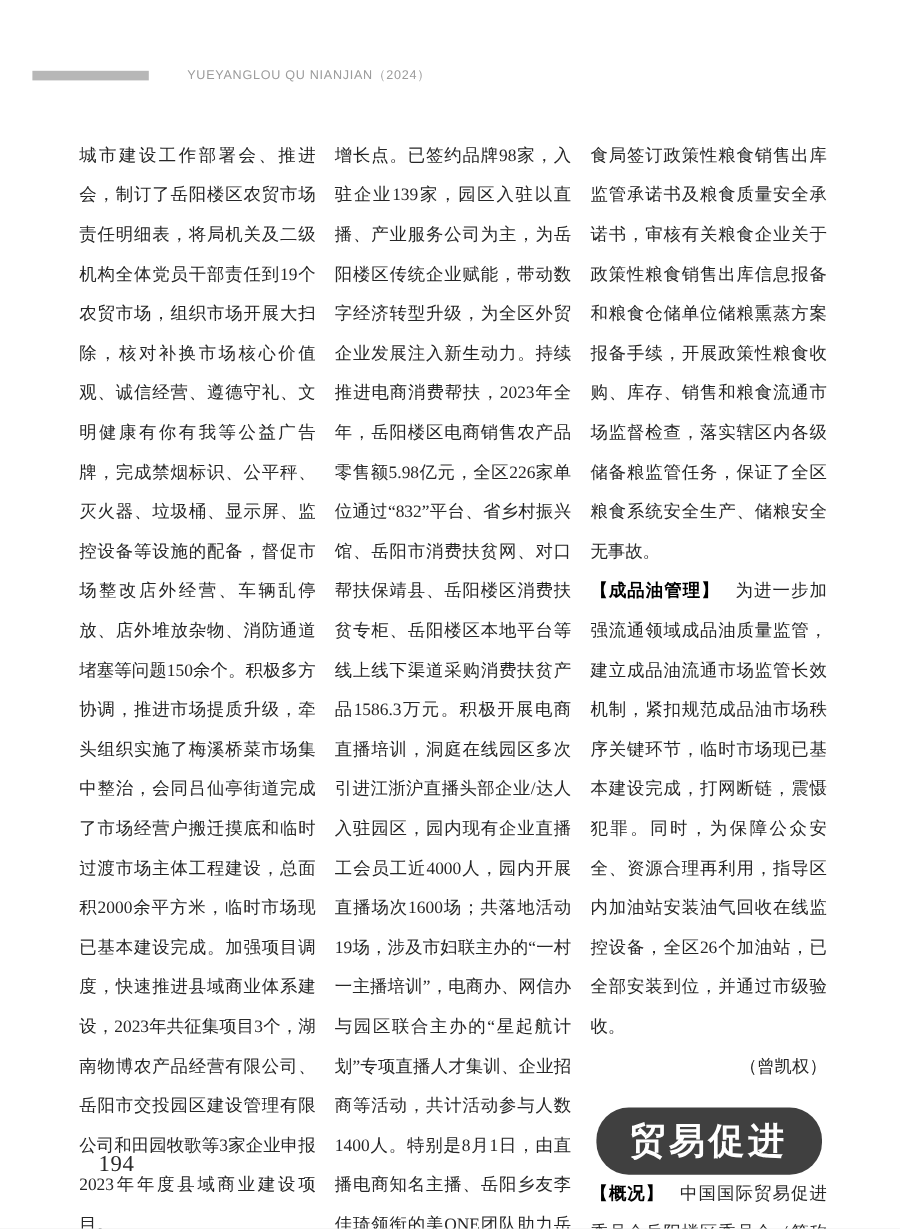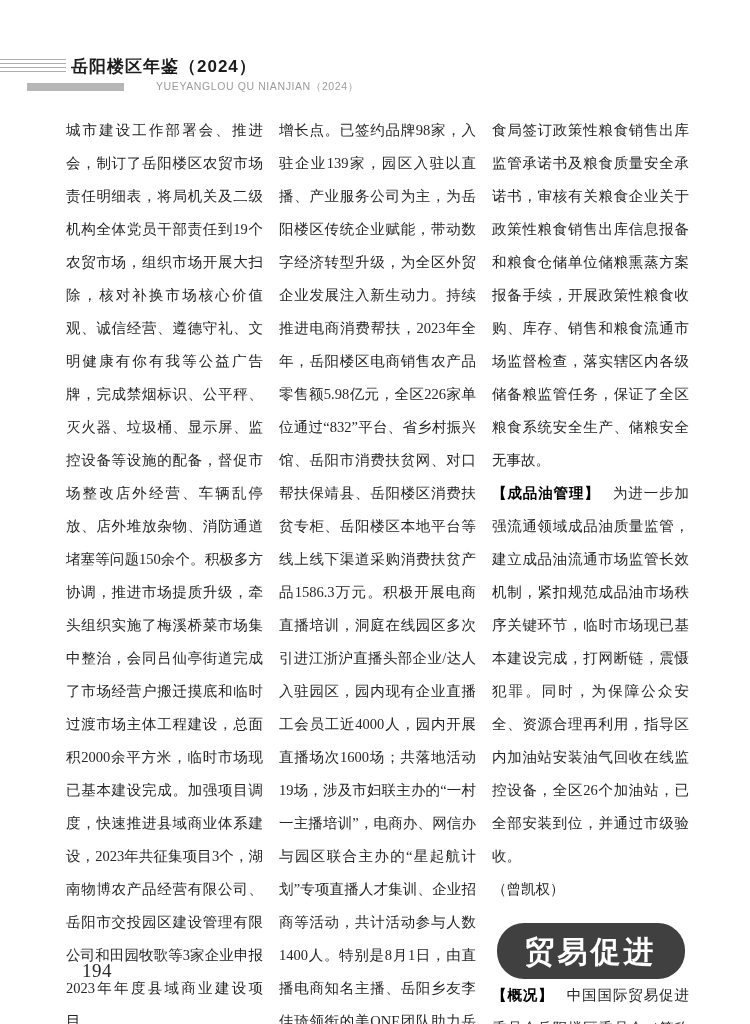--- a/index.html
+++ b/index.html
@@ -35,21 +35,21 @@
     position:absolute;top:114px;left:66px;
     display:flex;gap:16px;
   }
   .col{width:197px;font-size:14.5px;line-height:33px;text-align:justify;text-justify:inter-ideograph;}
   .col p{margin:0;}
   .entry{margin-top:23px;}
   .entry-head{
     font-family:"Liberation Sans","DejaVu Sans",sans-serif;
     font-weight:700;color:#000000;margin-right:0.9em;
   }
-  .signature{text-align:left;}
+  .signature{text-align:right;}
   
   .section-box{
     margin:17px auto 0 auto;
     width:188px;height:56px;
     background:#404040;border-radius:27px;
     display:flex;align-items:center;justify-content:center;
   }
   .section-box span{
     color:#ffffff;font-weight:700;font-size:30px;letter-spacing:3px;
     font-family:"Liberation Serif","DejaVu Serif",serif;
@@ -60,24 +60,20 @@
     position:absolute;left:82px;top:960px;
     font-size:19px;color:#2a2a2a;letter-spacing:0.5px;
   }
 </style>
 </head>
 <body>
 
 <div class="page">
 
   <div class="hdr">
-    <div class="hdr-row1">
-      <div class="stripes"></div>
-      <div class="hdr-title">岳阳楼区年鉴（2024）</div>
-    </div>
     <div class="hdr-row2">
       <div class="hdr-bar"></div>
       <div class="hdr-sub">YUEYANGLOU QU NIANJIAN（2024）</div>
     </div>
   </div>
 
   <div class="content">
 
     <div class="col">
       <p>城市建设工作部署会、推进会，制订了岳阳楼区农贸市场责任明细表，将局机关及二级机构全体党员干部责任到19个农贸市场，组织市场开展大扫除，核对补换市场核心价值观、诚信经营、遵德守礼、文明健康有你有我等公益广告牌，完成禁烟标识、公平秤、灭火器、垃圾桶、显示屏、监控设备等设施的配备，督促市场整改店外经营、车辆乱停放、店外堆放杂物、消防通道堵塞等问题150余个。积极多方协调，推进市场提质升级，牵头组织实施了梅溪桥菜市场集中整治，会同吕仙亭街道完成了市场经营户搬迁摸底和临时过渡市场主体工程建设，总面积2000余平方米，临时市场现已基本建设完成。加强项目调度，快速推进县域商业体系建设，2023年共征集项目3个，湖南物博农产品经营有限公司、岳阳市交投园区建设管理有限公司和田园牧歌等3家企业申报2023年年度县域商业建设项目。</p>

